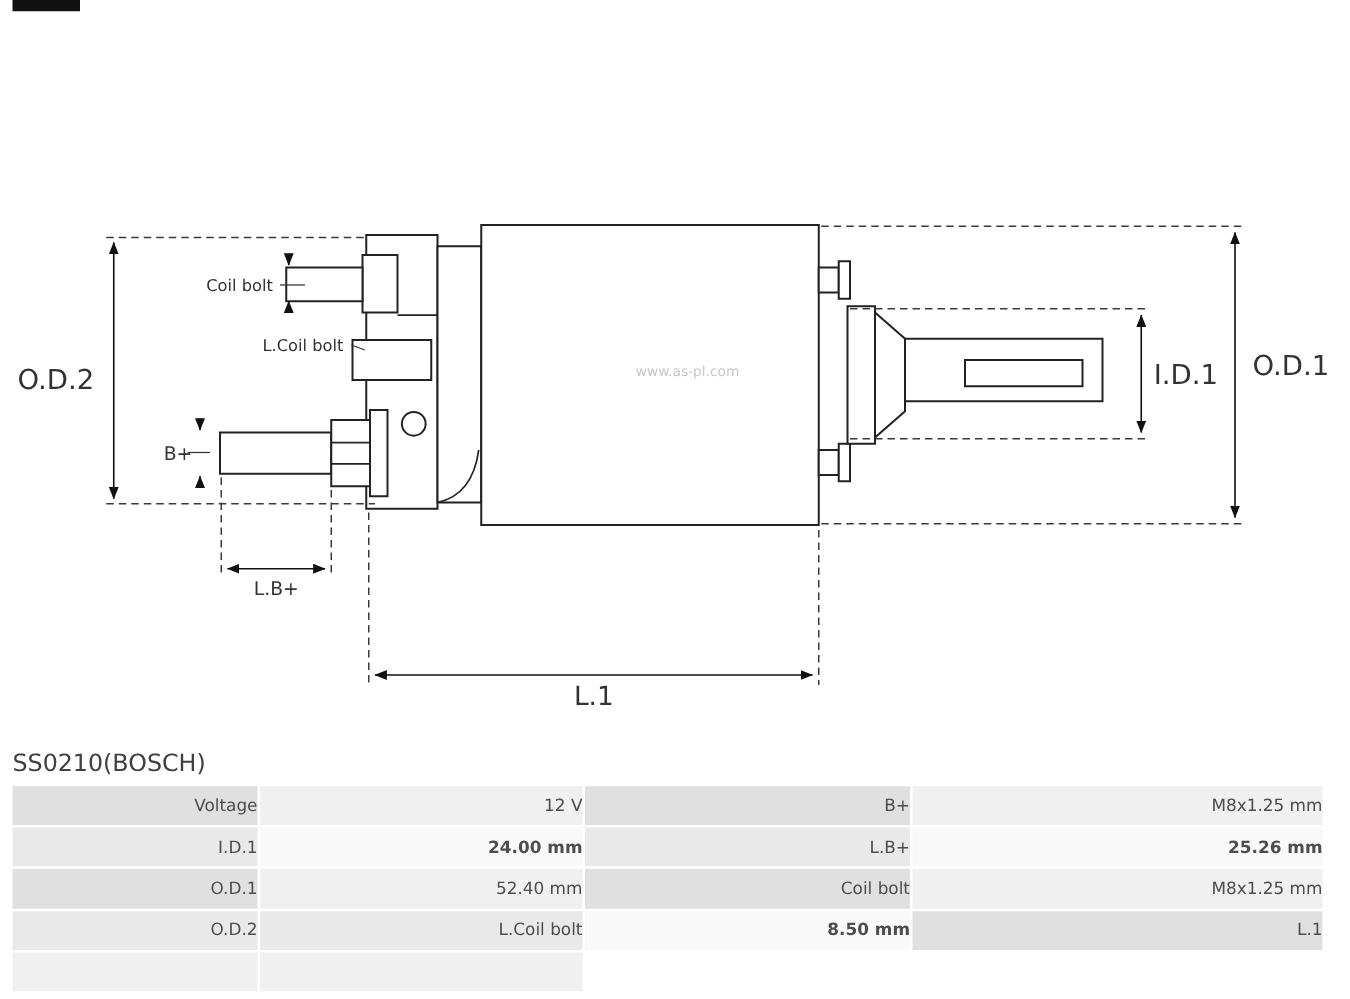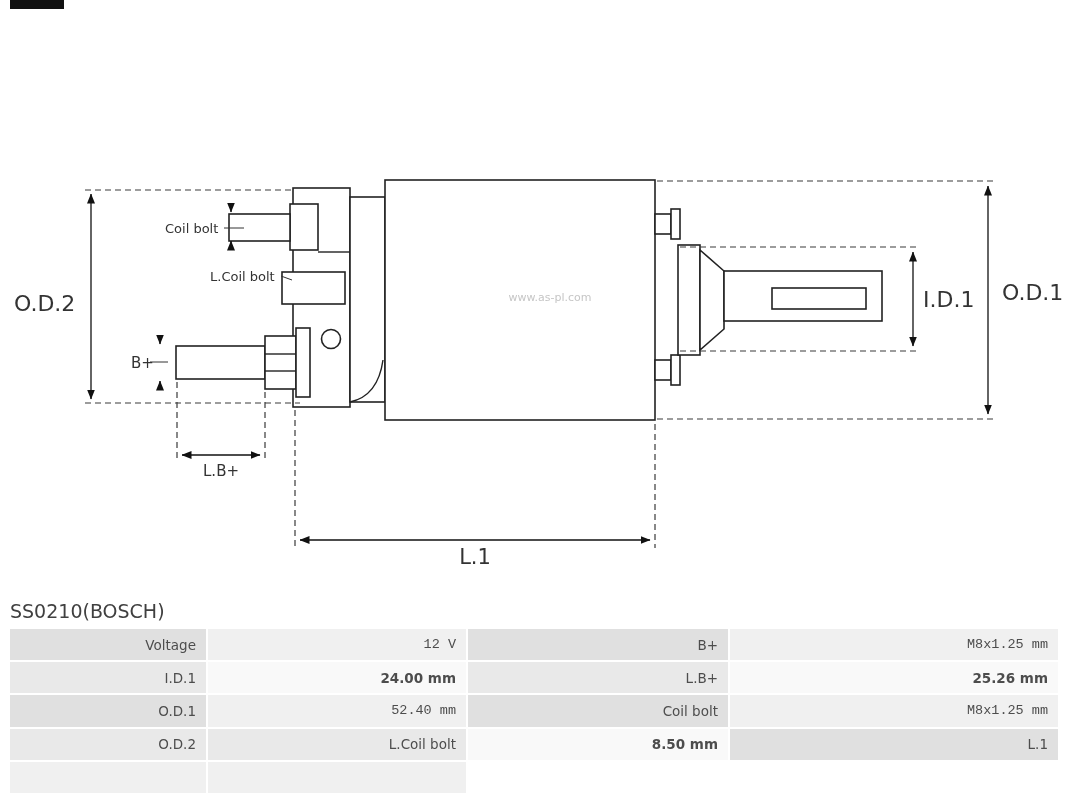--- a/index.html
+++ b/index.html
@@ -13,22 +13,22 @@
   .ld{fill:none;stroke:#333;stroke-width:1;}
   .t-big{font-size:22px;fill:#333;}
   .t-mid{font-size:21px;fill:#333;}
   .t-sm{font-size:15px;fill:#333;}
   .t-xs{font-size:13px;fill:#333;}
   .t-wm{font-size:11px;fill:#c6c6c6;}
   .title{position:absolute;left:10px;top:600px;font-size:19px;color:#cb2a27;}
   .spec-table{position:absolute;left:10px;top:629px;width:1048px;display:grid;
     grid-template-columns:196px 258px 260px 328px;grid-auto-rows:31.2px;gap:2px;
     background:#fff;font-size:13.5px;color:#4d4d4d;}
-  .cell{display:flex;align-items:center;justify-content:flex-end;padding-right:10px;box-sizing:border-box;}
-  .lblA{background:#e0e0e0;} .valA{background:#f0f0f0;font-family:Liberation Mono, monospace;}
+  .cell{display:flex;align-items:center;justify-content:flex-end;box-sizing:border-box;}
+  .lblA{background:#e0e0e0;} .valA{background:#f0f0f0;}
   .lblB{background:#e9e9e9;} .valB{background:#f9f9f9;font-weight:bold;}
 </style>
 </head>
 <body>
 
 <div class="stage">
 
   <div class="logo"></div>
 
   <svg class="drawing" width="1080" height="600" viewBox="0 0 1080 600" xmlns="http://www.w3.org/2000/svg">

